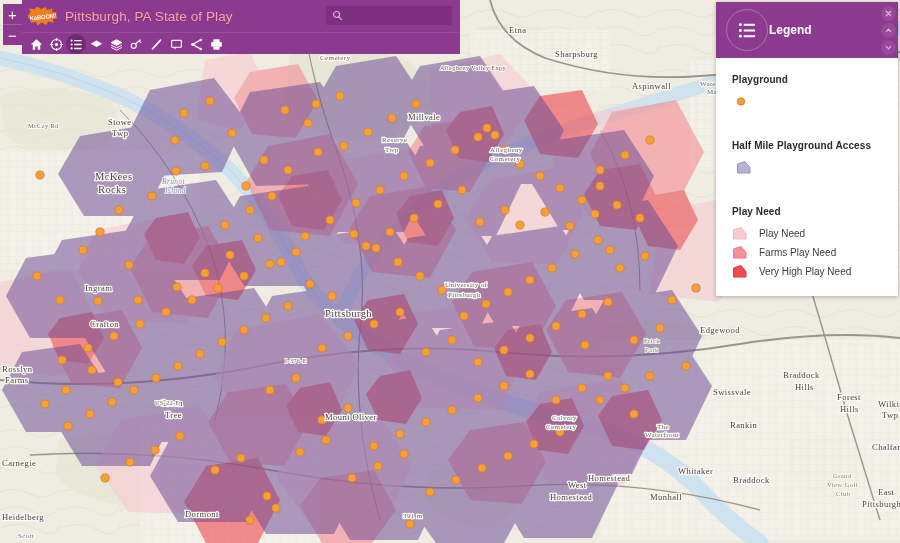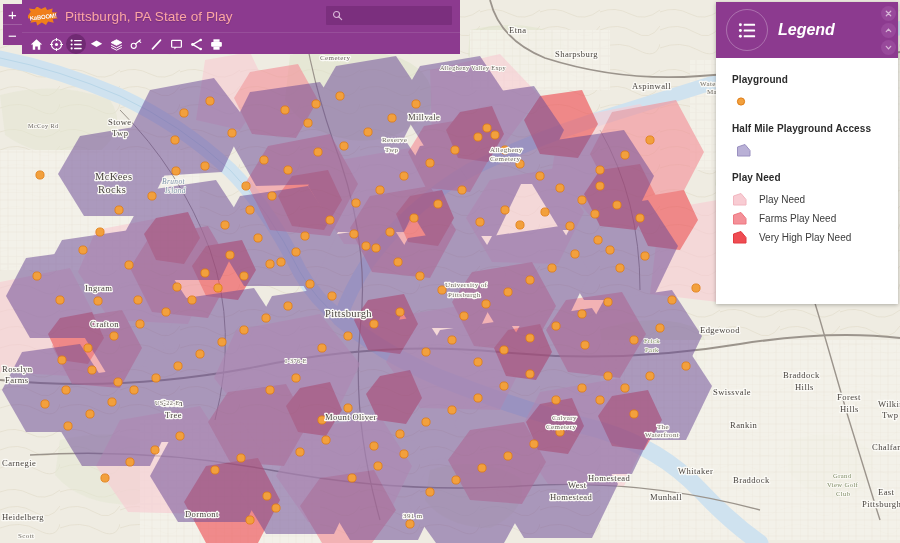--- a/index.html
+++ b/index.html
@@ -88,33 +88,33 @@
     box-shadow:0 1px 4px rgba(0,0,0,.28);
   }
   #legend-head{
     height:56px;background:#8c3a8f;display:flex;align-items:center;position:relative;
   }
   #legend-head .circ{
     width:40px;height:40px;border-radius:50%;margin-left:10px;
     border:1px solid rgba(255,255,255,.28);
     display:flex;align-items:center;justify-content:center;flex:0 0 auto;
   }
-  #legend-title{color:#fff;font-size:16px;font-weight:bold;margin-left:10px;font-style:italic;}
+  #legend-title{color:#fff;font-size:12px;font-weight:bold;margin-left:1px;}
   #legend-btns{
     position:absolute;right:2px;top:4px;display:flex;flex-direction:column;gap:2px;
   }
   .lbtn{
     width:15px;height:15px;border-radius:50%;background:#98499b;
     display:flex;align-items:center;justify-content:center;cursor:pointer;
   }
   #legend-body{
-    background:#fff;min-height:210px;padding:16px 0 20px 16px;
+    background:#fff;min-height:210px;padding:16px 0 12px 16px;
   }
   .lg-group{margin-bottom:3px;}
-  .lg-group + .lg-group{margin-top:14px;}
+  .lg-group + .lg-group{margin-top:31px;}
   .lg-head{font-size:10px;font-weight:bold;color:#2b2b2b;margin-bottom:9px;letter-spacing:.1px;}
   .lg-rows{display:flex;flex-direction:column;gap:4px;}
   .lg-row{display:flex;align-items:center;gap:7px;}
   .lg-sw{width:20px;height:15px;flex:0 0 auto;}
   .lg-label{font-size:10px;color:#3b3b3b;}
   .lg-solo{padding-left:4px;}
 </style>
 </head>
 <body>
 

